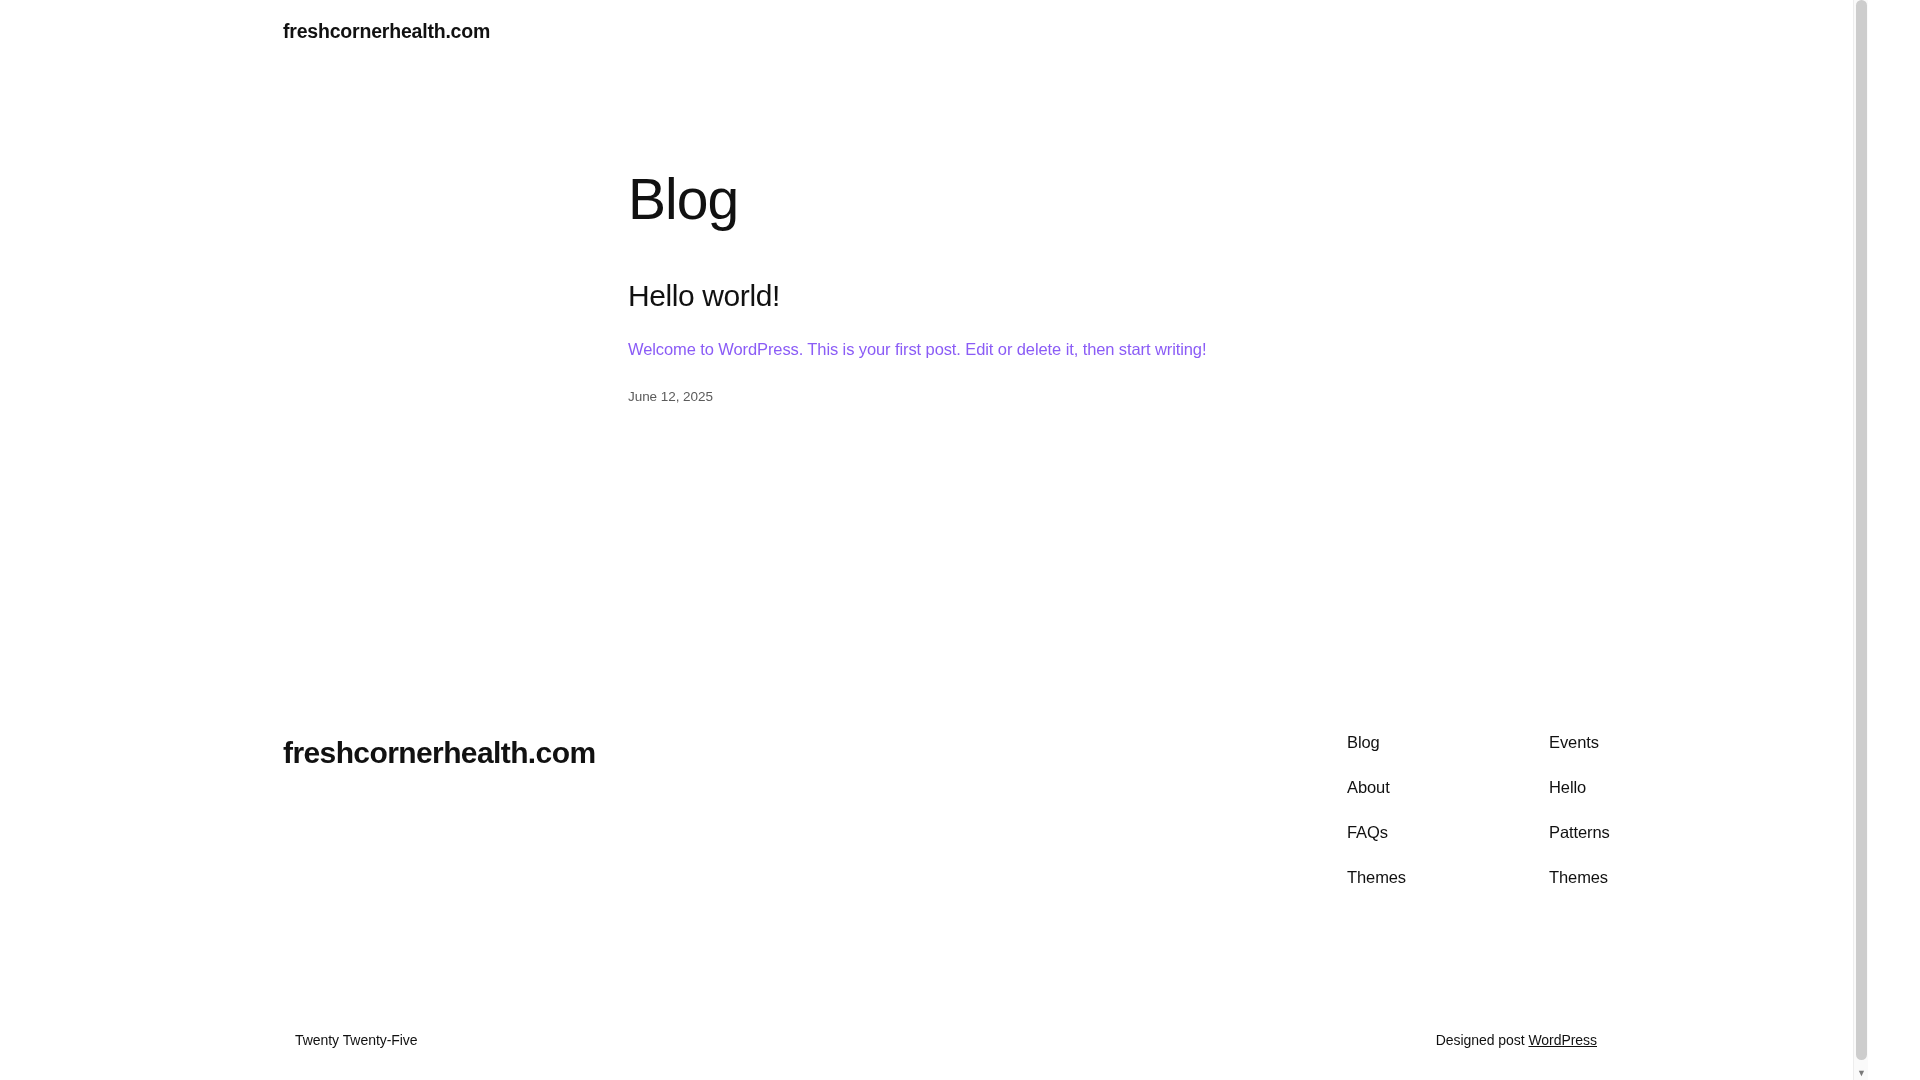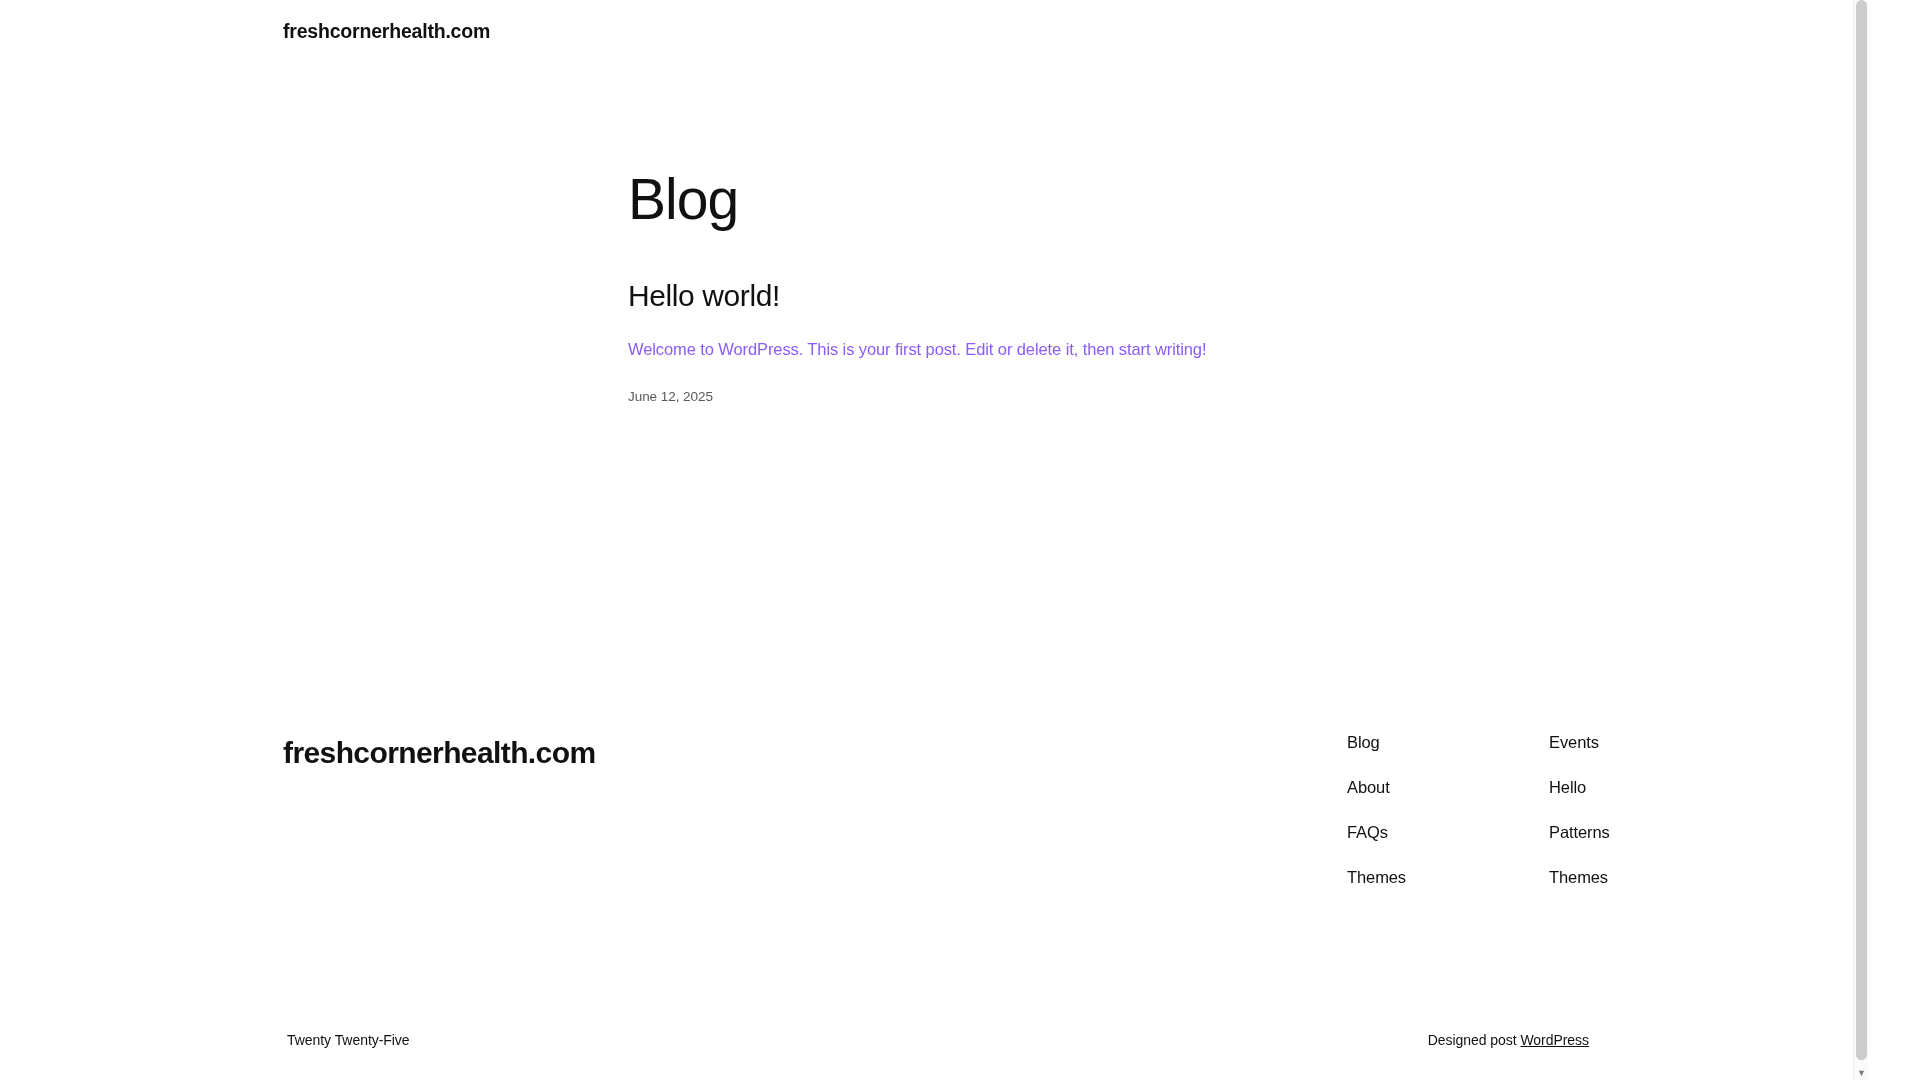--- a/index.html
+++ b/index.html
@@ -126,21 +126,21 @@
     line-height: 1;
     color: #111111;
     text-decoration: none;
     letter-spacing: -0.1px;
     margin-bottom: 28.5px;
     white-space: nowrap;
   }
 
   .footer-bottom {
     position: absolute;
-    left: 4px;
+    left: 12px;
     top: 320px;
     width: 100%;
     height: 60px;
     text-decoration: underline;
   }
   .footer-theme {
     position: absolute;
     left: 283px;
     top: 12px;
     font-size: 14px;

